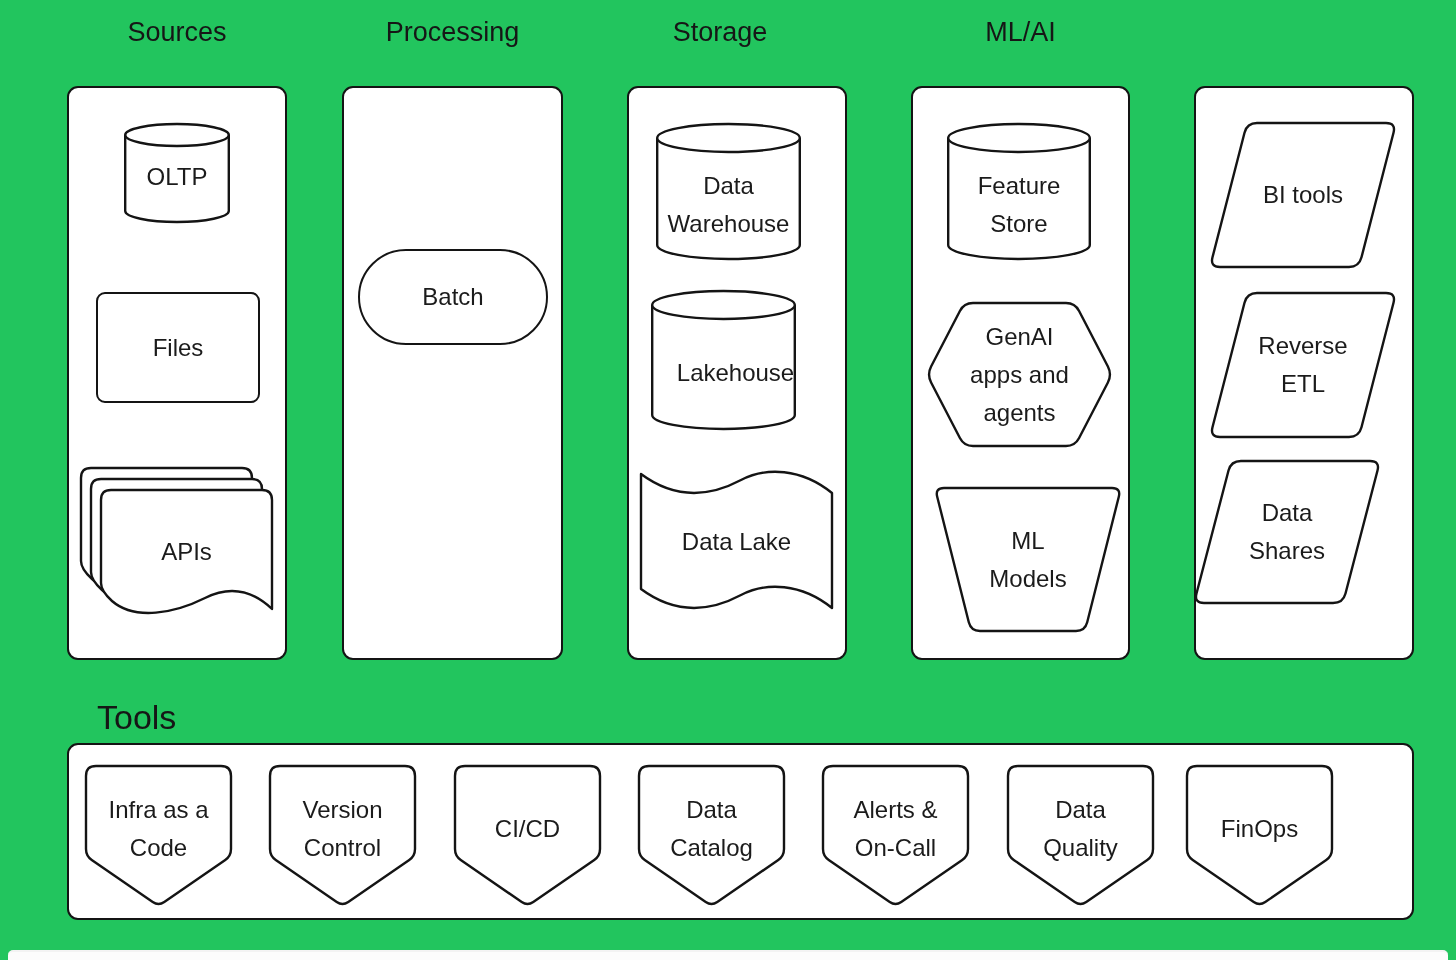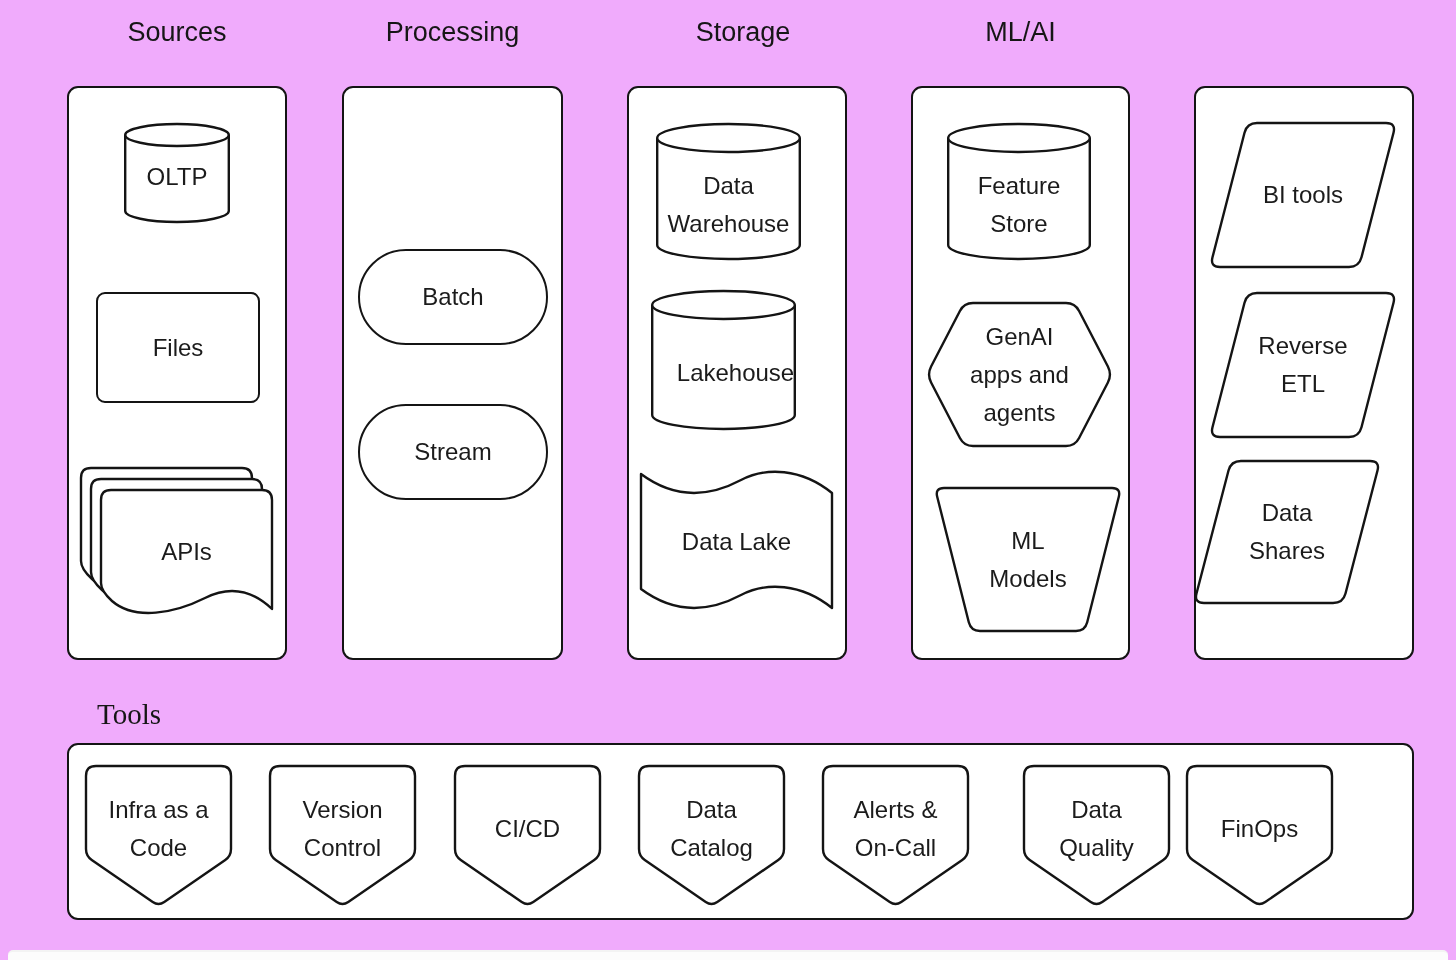--- a/index.html
+++ b/index.html
@@ -1,34 +1,34 @@
 <!DOCTYPE html>
 <html><head>
 <meta charset="utf-8">
 <title>Data Platform Architecture Diagram</title>
 <style>
   html,body { margin:0; padding:0; background:#ffffff; }
   .canvas {
-    position:relative; width:1456px; height:960px; background:#f0abfc;
+    position:relative; width:1456px; height:960px; background:#22c55e;
     font-family:"Liberation Sans", sans-serif; color:#1b1b1b; overflow:hidden;
   }
   .hdr {
     position:absolute; top:14px; height:36px; text-align:center;
     font-size:27px; font-weight:500; color:#161616; line-height:36px;
   }
   .col-box {
     position:absolute; top:86px; height:574px; box-sizing:border-box;
     border:2.4px solid #141414; border-radius:11px; background:#ffffff;
   }
   .tools-box {
     position:absolute; box-sizing:border-box;
     border:2.4px solid #141414; border-radius:11px; background:#ffffff;
   }
   .tools-lbl {
-    position:absolute; font-size:29px; font-weight:500; color:#161616;font-family:Liberation Serif, serif;
+    position:absolute; font-size:34px; font-weight:500; color:#161616;
   }
   .node { position:absolute; }
   .node svg { position:absolute; left:0; top:0; overflow:visible; display:block; }
   .shape-css {
     position:absolute; left:0; top:0; right:0; bottom:0; box-sizing:border-box;
     border:2.4px solid #141414; background:#ffffff;
   }
   .stadium { border-radius:48px; }
   .rrect   { border-radius:9px; }
   .lbl {
@@ -41,21 +41,21 @@
     background:#fcfcfc; border-top:2px solid #f3f3f3; border-radius:5px 5px 0 0;
   }
 </style>
 </head>
 <body>
 
 <div class="canvas">
 
   <div class="hdr" style="left:67px;width:220px;">Sources</div>
   <div class="hdr" style="left:342px;width:221px;">Processing</div>
-  <div class="hdr" style="left:633px;width:220px;text-align:center;">Storage</div>
+  <div class="hdr" style="left:610px;width:220px;text-align:center;">Storage</div>
   <div class="hdr" style="left:911px;width:219px;">ML/AI</div>
 
   <div class="col-box" style="left:67px;width:220px;"></div>
   <div class="col-box" style="left:342px;width:221px;"></div>
   <div class="col-box" style="left:627px;width:220px;"></div>
   <div class="col-box" style="left:911px;width:219px;"></div>
   <div class="col-box" style="left:1194px;width:220px;"></div>
 
   <div class="node" style="left:124px;top:123px;width:106px;height:100px;">
     <svg width="106" height="100" viewBox="0 0 106 100">
@@ -79,24 +79,20 @@
       </g>
     </svg>
     <div class="lbl" style="padding-left:21px;padding-top:18px;">APIs</div>
   </div>
 
   <div class="node" style="left:358px;top:249px;width:190px;height:96px;">
     <div class="shape-css stadium"></div>
     <div class="lbl">Batch</div>
   </div>
 
-  <div class="node" style="left:358px;top:404px;width:190px;height:96px;">
-    <div class="shape-css stadium"></div>
-    <div class="lbl">Stream</div>
-  </div>
 
   <div class="node" style="left:656px;top:123px;width:145px;height:137px;">
     <svg width="145" height="137" viewBox="0 0 145 137">
       <path d="M 1.2 15 L 1.2 122 A 71.3 14 0 0 0 143.8 122 L 143.8 15" fill="#ffffff" stroke="#141414" stroke-width="2.4"></path>
       <ellipse cx="72.5" cy="15" rx="71.3" ry="14" fill="#ffffff" stroke="#141414" stroke-width="2.4"></ellipse>
     </svg>
     <div class="lbl" style="padding-top:26px;padding-left:8px;padding-right:8px;">Data Warehouse</div>
   </div>
 
   <div class="node" style="left:651px;top:290px;width:145px;height:140px;">
@@ -188,21 +184,21 @@
     <div class="lbl" style="padding-bottom:14px;padding-left:20px;padding-right:20px;">Data Catalog</div>
   </div>
 
   <div class="node" style="left:823px;top:766px;width:145px;height:140px;">
     <svg width="145" height="140" viewBox="0 0 145 140">
       <path d="M 10 0 L 135 0 Q 145 0 145 10 L 145 83 Q 145 90 139.24 93.97 L 78.26 136.03 Q 72.5 140 66.74 136.03 L 5.76 93.97 Q 0 90 0 83 L 0 10 Q 0 0 10 0 Z" fill="#ffffff" stroke="#141414" stroke-width="2.4" stroke-linejoin="round"></path>
     </svg>
     <div class="lbl" style="padding-bottom:14px;padding-left:14px;padding-right:14px;">Alerts &amp; On-Call</div>
   </div>
 
-  <div class="node" style="left:1008px;top:766px;width:145px;height:140px;margin-left:16px;">
+  <div class="node" style="left:1008px;top:766px;width:145px;height:140px;">
     <svg width="145" height="140" viewBox="0 0 145 140">
       <path d="M 10 0 L 135 0 Q 145 0 145 10 L 145 83 Q 145 90 139.24 93.97 L 78.26 136.03 Q 72.5 140 66.74 136.03 L 5.76 93.97 Q 0 90 0 83 L 0 10 Q 0 0 10 0 Z" fill="#ffffff" stroke="#141414" stroke-width="2.4" stroke-linejoin="round"></path>
     </svg>
     <div class="lbl" style="padding-bottom:14px;padding-left:20px;padding-right:20px;">Data Quality</div>
   </div>
 
   <div class="node" style="left:1187px;top:766px;width:145px;height:140px;">
     <svg width="145" height="140" viewBox="0 0 145 140">
       <path d="M 10 0 L 135 0 Q 145 0 145 10 L 145 83 Q 145 90 139.24 93.97 L 78.26 136.03 Q 72.5 140 66.74 136.03 L 5.76 93.97 Q 0 90 0 83 L 0 10 Q 0 0 10 0 Z" fill="#ffffff" stroke="#141414" stroke-width="2.4" stroke-linejoin="round"></path>
     </svg>

